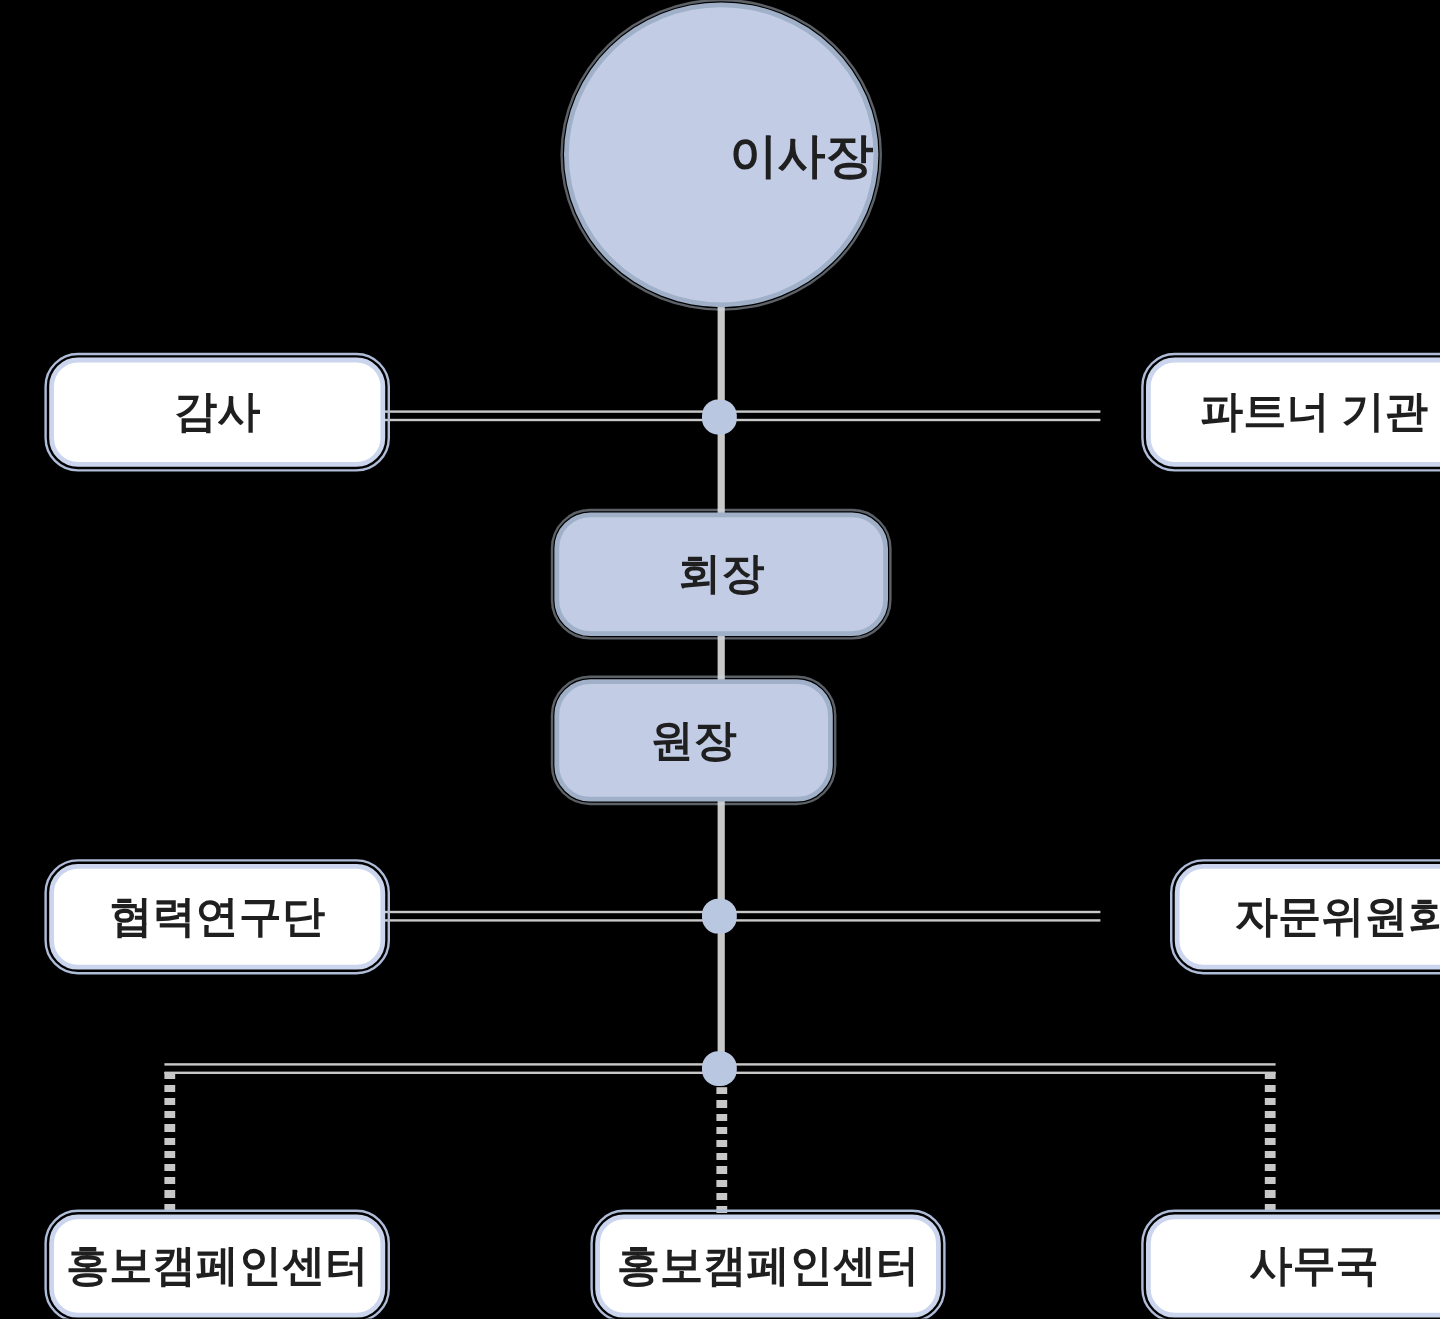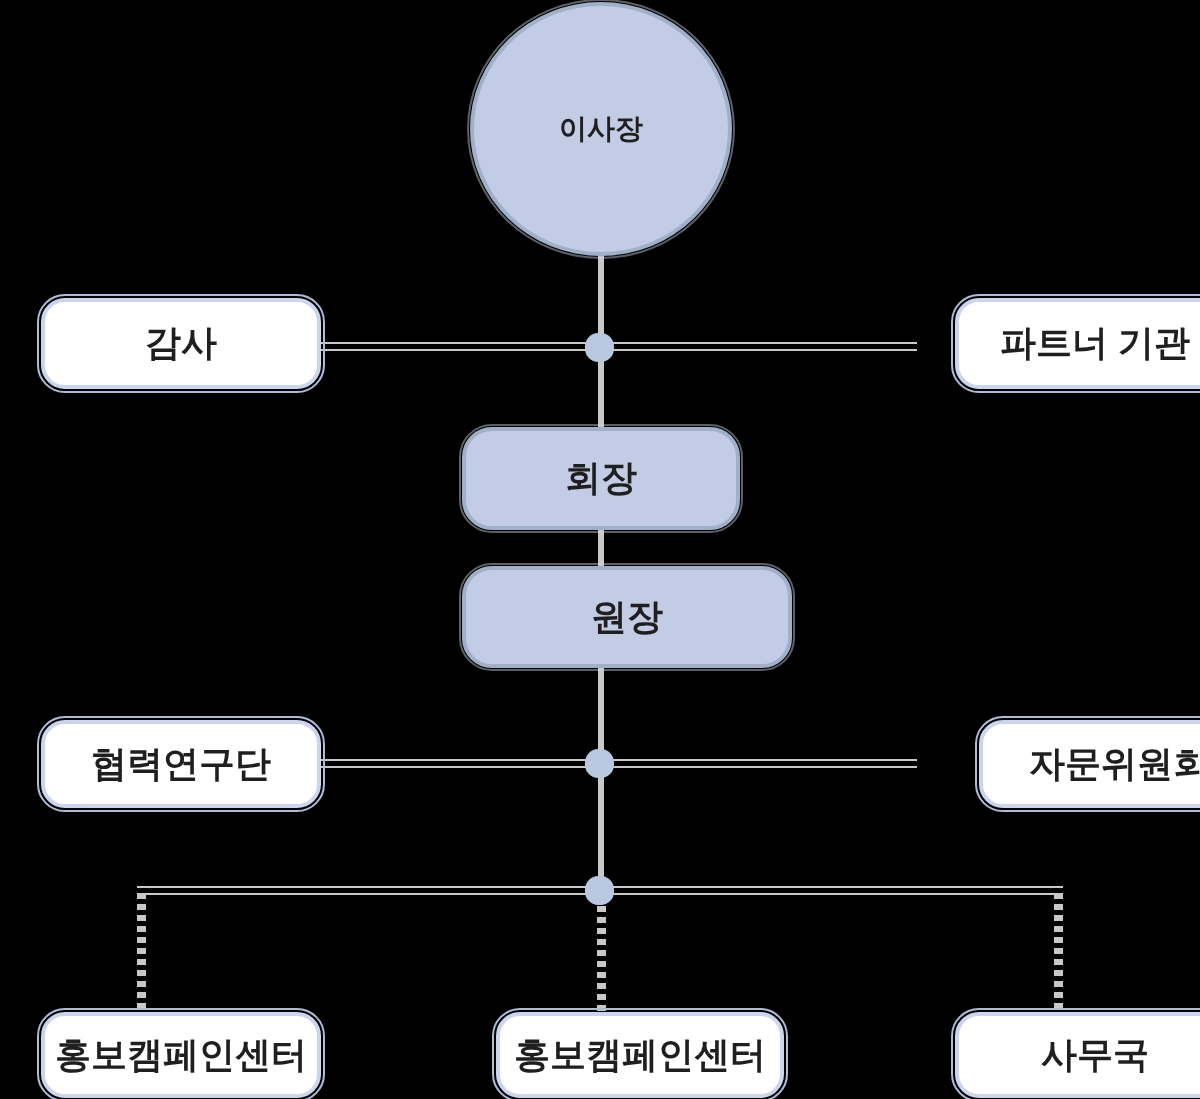--- a/index.html
+++ b/index.html
@@ -34,21 +34,22 @@
   }
   .node.filled {
     background: #c2cde5;
     border: 4px solid #9fb0c8;
     border-radius: 30px;
     outline: 2px solid rgba(205, 214, 230, 0.45);
     outline-offset: 1px;
   }
   .node.circle {
     border-radius: 50%;
-    font-size: 28px;
+    font-size: 40px;
+    justify-content: flex-end;
   }
   
   .vline {
     position: absolute;
     width: 6px;
     background: #c8c8c8;
     z-index: 1;
   }
   .hline-double {
     position: absolute;
@@ -75,21 +76,21 @@
     height: 29px;
     background: #b9c7e1;
     border-radius: 46%;
     z-index: 2;
   }
   
   #node-chairman      { left: 470px; top: 2px;    width: 262px; height: 254px; }
   #node-audit         { left: 3px;   top: 298px;  width: 280px; height: 91px;  }
   #node-partner       { left: 917px; top: 298px;  width: 280px; height: 91px;  }
   #node-president     { left: 462px; top: 427px;  width: 278px; height: 103px; }
-  #node-director      { left: 462px; top: 566px;  width: 330px; height: 102px; }
+  #node-director      { left: 462px; top: 566px;  width: 232px; height: 102px; }
   #node-research      { left: 3px;   top: 720px;  width: 280px; height: 88px;  }
   #node-advisory      { left: 941px; top: 720px;  width: 280px; height: 88px;  }
   #node-population    { left: 3px;   top: 1012px; width: 280px; height: 86px;  }
   #node-pr            { left: 458px; top: 1012px; width: 288px; height: 86px;  }
   #node-secretariat   { left: 917px; top: 1012px; width: 280px; height: 86px; text-align: right;  }
 
   #vline-chairman-president { left: 598px; top: 250px; height: 180px; }
   #vline-president-director { left: 598px; top: 528px; height: 40px;  }
   #vline-director-bottom    { left: 598px; top: 666px; height: 224px; }
 

